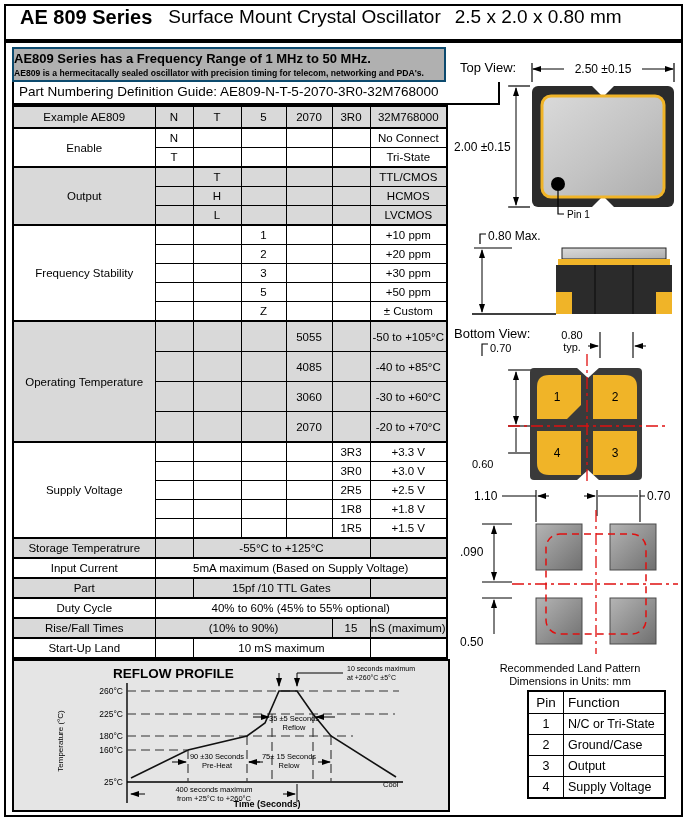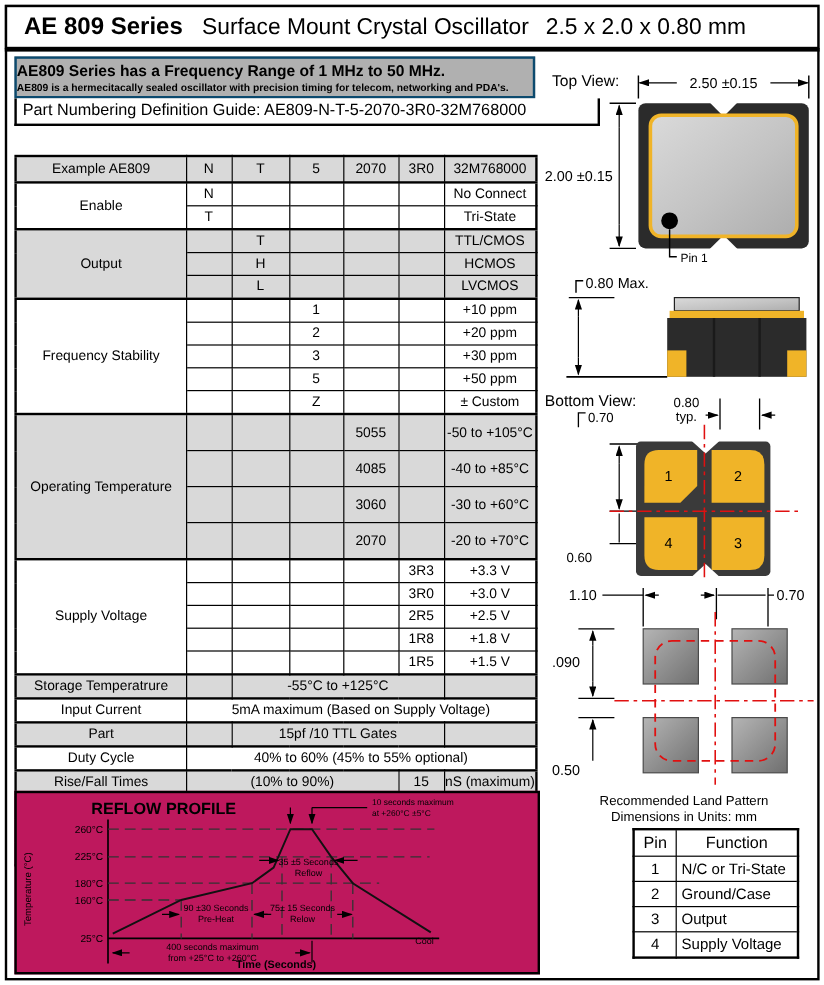--- a/index.html
+++ b/index.html
@@ -1,46 +1,46 @@
 <!DOCTYPE html>
 <html><head>
 <meta charset="utf-8">
 <style>
   html,body{margin:0;padding:0;background:#e8e8e8;}
   #page{position:relative;width:687px;height:821px;background:#fff;font-family:"Liberation Sans",sans-serif;color:#000;overflow:hidden;}
   #frame{position:absolute;left:4px;top:4px;right:4px;bottom:4px;border:2px solid #000;}
-  #titlebox{position:absolute;left:4px;top:4px;right:4px;height:33px;border:2px solid #000;background:#fff;display:flex;align-items:center;}
+  #titlebox{position:absolute;left:4px;top:4px;right:4px;height:33px;border:2px solid #000;background:#fff;display:flex;align-items:flex-start;}
   #titlebox .series{font-size:20px;font-weight:bold;margin-left:14px;}
   #titlebox .ttl{font-size:19px;margin-left:16px;}
   #titlebox .size{font-size:19px;margin-left:14px;}
   #divider{position:absolute;left:4px;top:40px;right:4px;height:3px;background:#000;}
 
   #banner{position:absolute;left:12px;top:47px;width:434px;height:35px;border:2px solid #0c4a6e;background:#b0b0b0;box-sizing:border-box;text-align:left;}
   #banner .b1{font-size:13px;font-weight:bold;margin-top:2px;}
   #banner .b2{font-size:8.6px;font-weight:bold;margin-top:2px;}
   #partnum{position:absolute;left:12px;top:82px;width:488px;height:23px;border:2px solid #000;border-top:none;box-sizing:border-box;font-size:13.5px;line-height:20px;padding-left:5px;background:#fff;}
 
-  table.spec{position:absolute;left:12px;top:105px;border-collapse:collapse;table-layout:fixed;width:434px;background:#fff;margin-top:24px;}
+  table.spec{position:absolute;left:12px;top:105px;border-collapse:collapse;table-layout:fixed;width:434px;background:#fff;}
   table.spec td{border:1px solid #000;height:18px;font-size:11.5px;text-align:center;padding:0;white-space:nowrap;overflow:hidden;}
   table.spec tbody{border-top:2px solid #000;}
   table.spec{border:2px solid #000;}
   td.lbl{text-align:left;padding-left:5px;font-size:13px;}
   tbody.gray td{background:#d9d9d9;}
   tr.ex td{height:20px;}
   tbody.optemp td{height:29px;}
   td.sm{font-size:10px;}
 
-  #reflowbox{position:absolute;left:12px;top:659px;width:438px;height:153px;border:2px solid #000;box-sizing:border-box;background:#be185d;}
+  #reflowbox{position:absolute;left:12px;top:659px;width:438px;height:153px;border:2px solid #000;box-sizing:border-box;background:#e5e5e5;padding-left:37px;}
   svg text{font-family:"Liberation Sans",sans-serif;fill:#000;}
   .rsvg{position:absolute;}
   #caption{position:absolute;left:470px;top:662px;width:200px;text-align:center;font-size:11px;line-height:13px;}
 
   table.pins{position:absolute;left:527px;top:690px;border-collapse:collapse;border:2px solid #000;background:#fff;}
   table.pins td,table.pins th{border:1px solid #000;font-size:12.5px;height:20px;padding:0 4px;text-align:left;font-weight:normal;margin-left:40px;}
-  table.pins th{font-size:13.5px;height:21px;text-align:center;}
+  table.pins th{font-size:13.5px;height:21px;}
   table.pins .pc{text-align:center;width:26px;}
   table.pins .fc{width:92px;}
 </style>
 </head>
 <body>
 
 <div id="page">
   <div id="frame"></div>
 
   <div id="titlebox">

